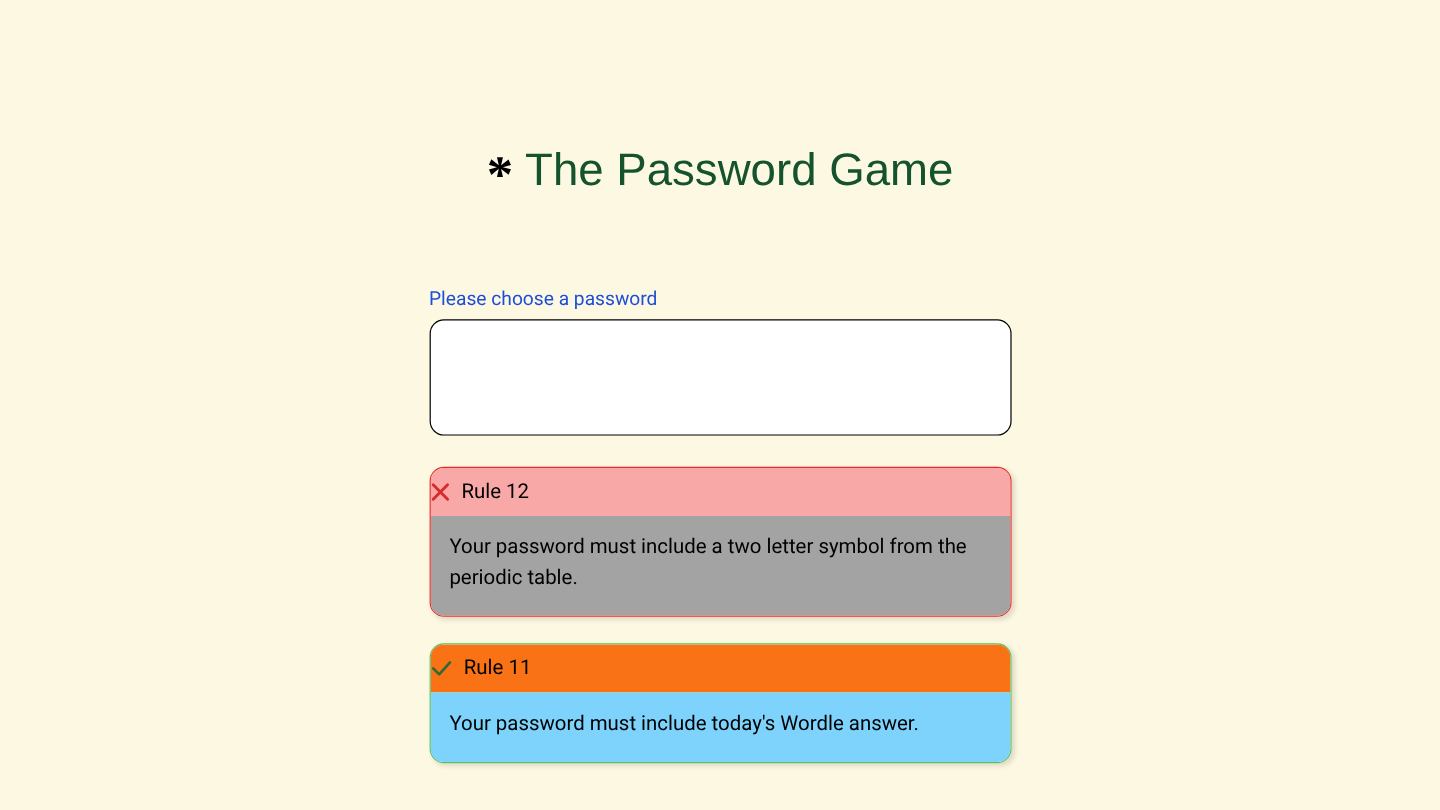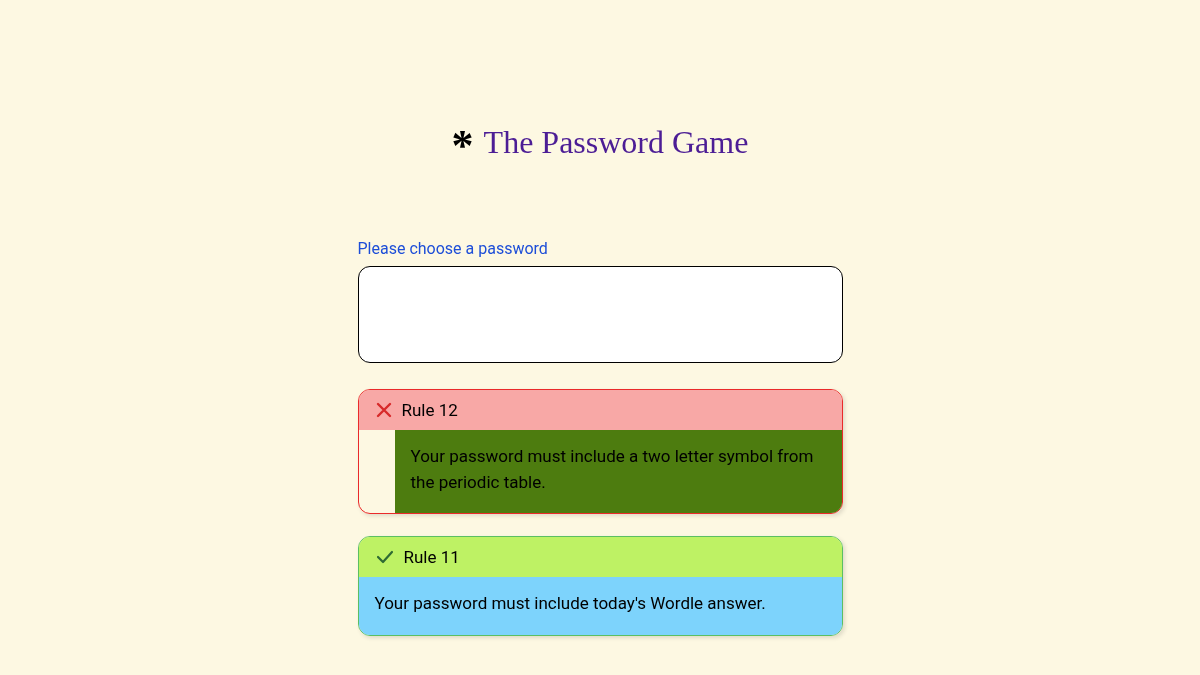--- a/index.html
+++ b/index.html
@@ -24,24 +24,24 @@
   }
   .asterisk {
     font-size: 44px;
     font-weight: 900;
     font-family: Georgia, "Times New Roman", serif;
     line-height: 1;
     position: relative;
     top: 4px;
   }
   .title {
-    font-family: Liberation Serif, serif;
-    font-size: 32px;
+    font-family: Liberation Sans, sans-serif;
+    font-size: 38px;
     font-weight: 400;
-    color: #4c1d95;
+    color: #14532d;
   }
   .prompt {
     font-size: 16px;
     color: #1d4ed8;
     margin-bottom: 8px;
   }
   .password-box {
     width: 100%;
     height: 97px;
     background: #fff;
@@ -62,33 +62,33 @@
   .rule-card.fail {
     border: 1px solid #ea2a2a;
   }
   .rule-card.pass {
     border: 1px solid #5bbf63;
   }
   .rule-header {
     display: flex;
     align-items: center;
     gap: 10px;
-    padding: 10px 17px;
+    padding: 10px 0;
     font-size: 17px;
     color: #000;
   }
   .rule-card.fail .rule-header { background: #f8a8a6; }
-  .rule-card.pass .rule-header { background: #bef264; }
+  .rule-card.pass .rule-header { background: #f97316; }
   .rule-body {
     padding: 14px 16px 18px 16px;
     font-size: 17px;
     line-height: 1.5;
     color: #000;
   }
-  .rule-card.fail .rule-body { background: #4d7c0f; margin-left: 36px; }
+  .rule-card.fail .rule-body { background: #a3a3a3; }
   .rule-card.pass .rule-body { background: #7dd3fc; }
   .icon { display: inline-flex; }
   .icon svg { display: block; }
 </style>
 </head>
 <body>
 
 <div class="container">
   <div class="title-row">
     <span class="asterisk">*</span>

